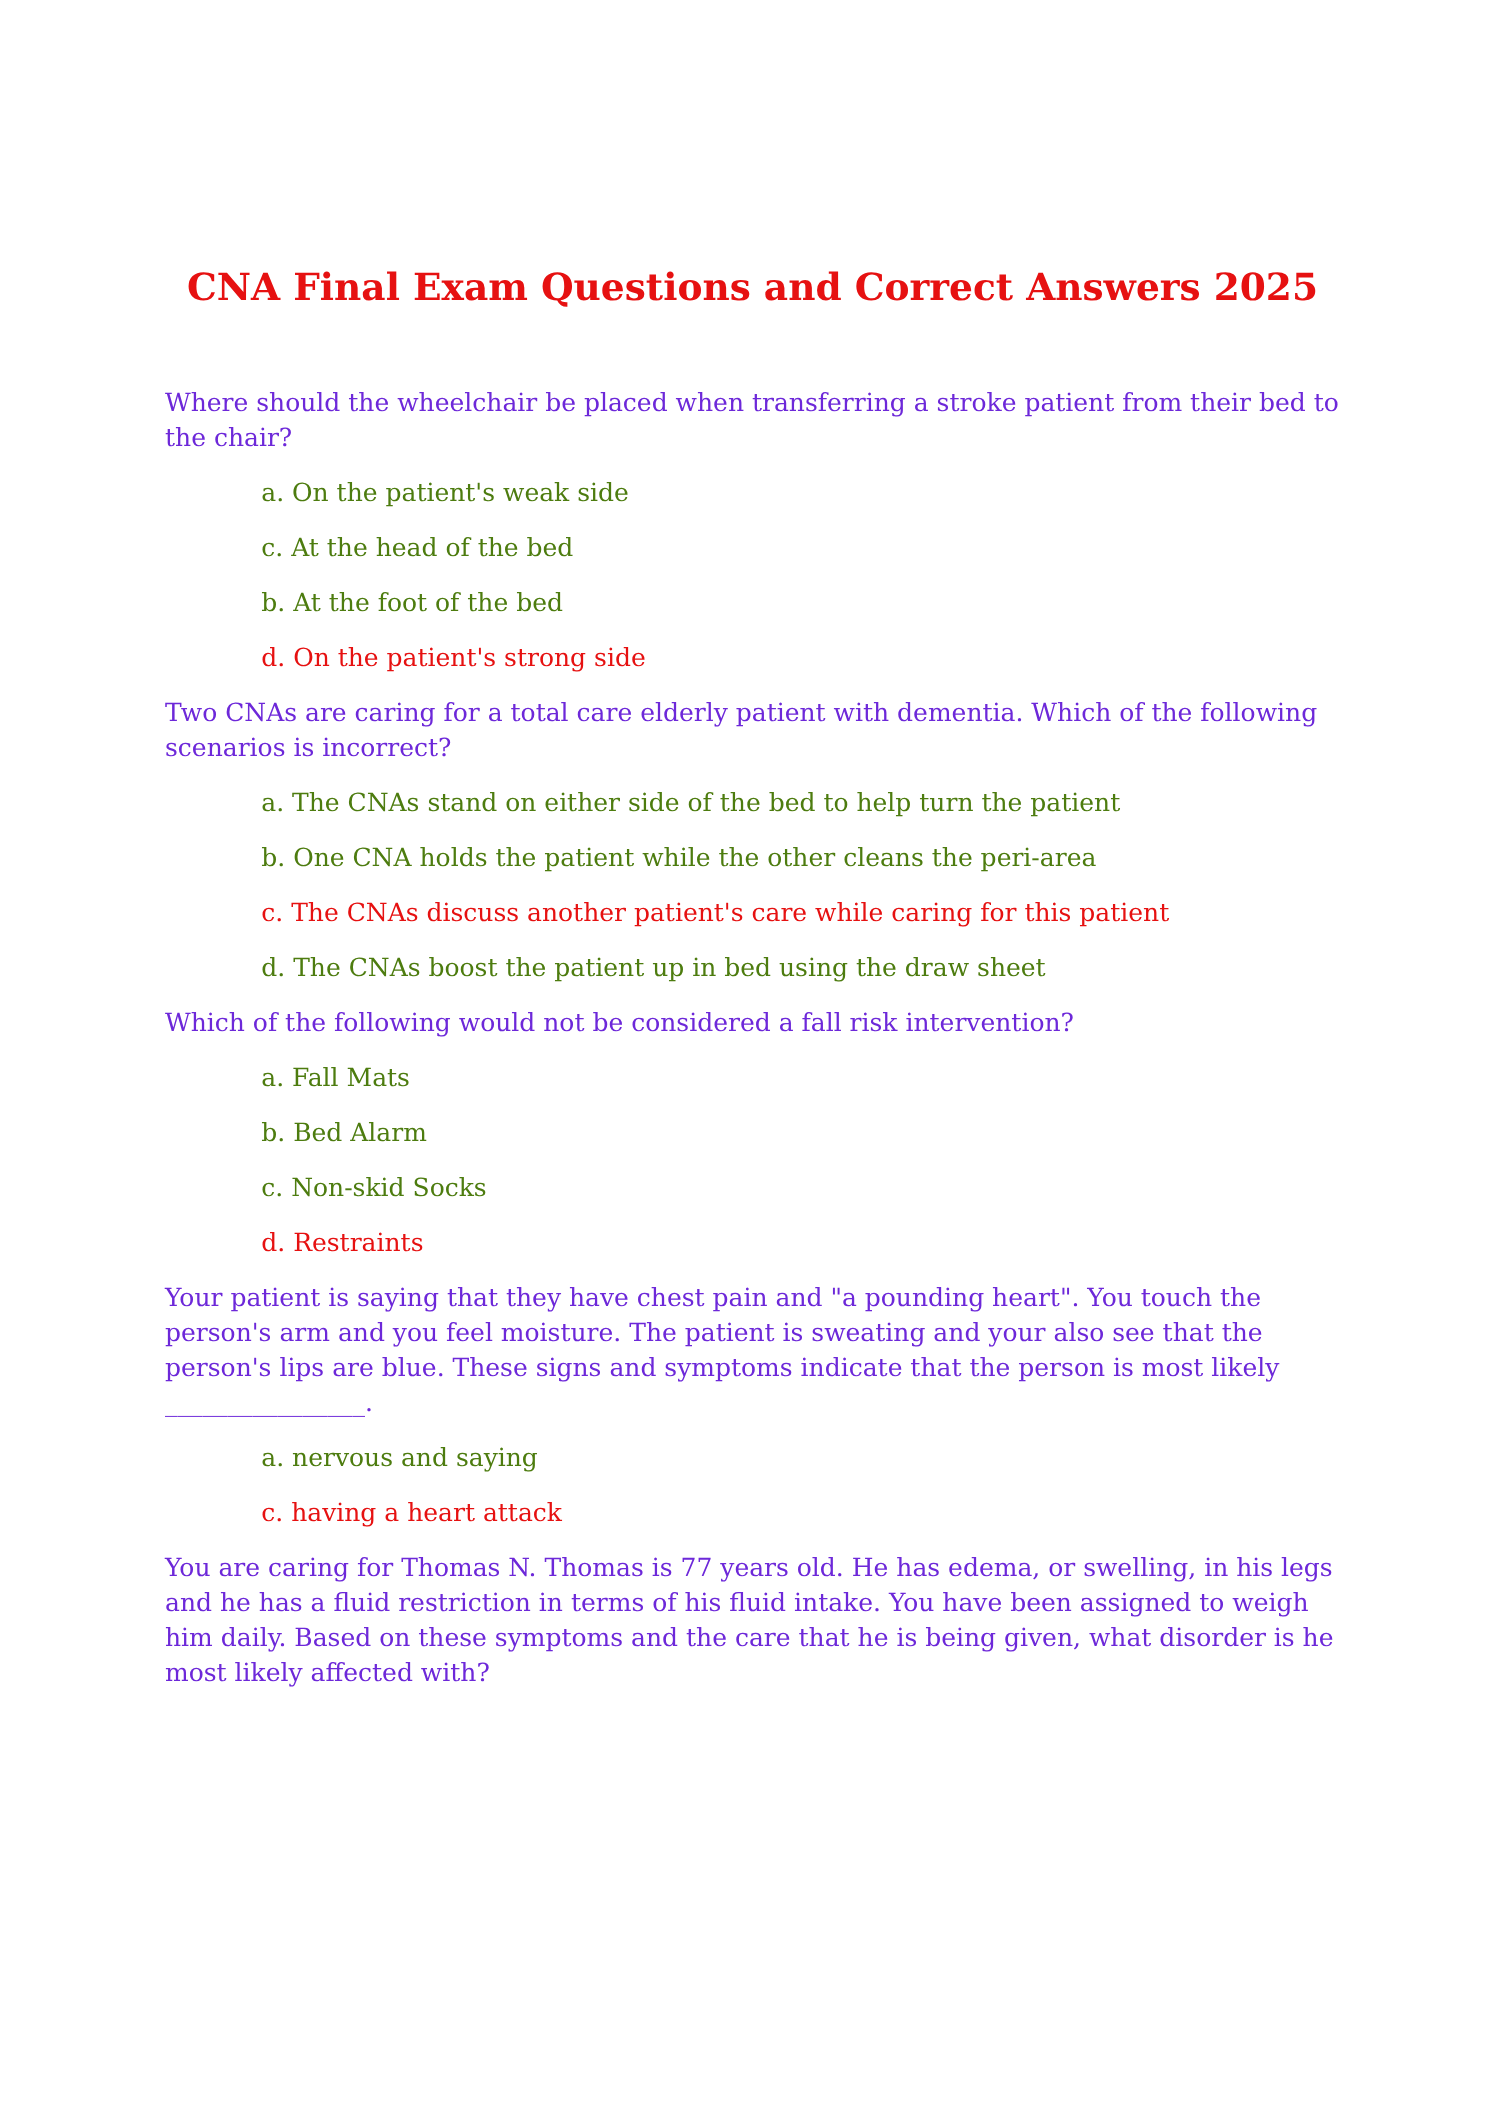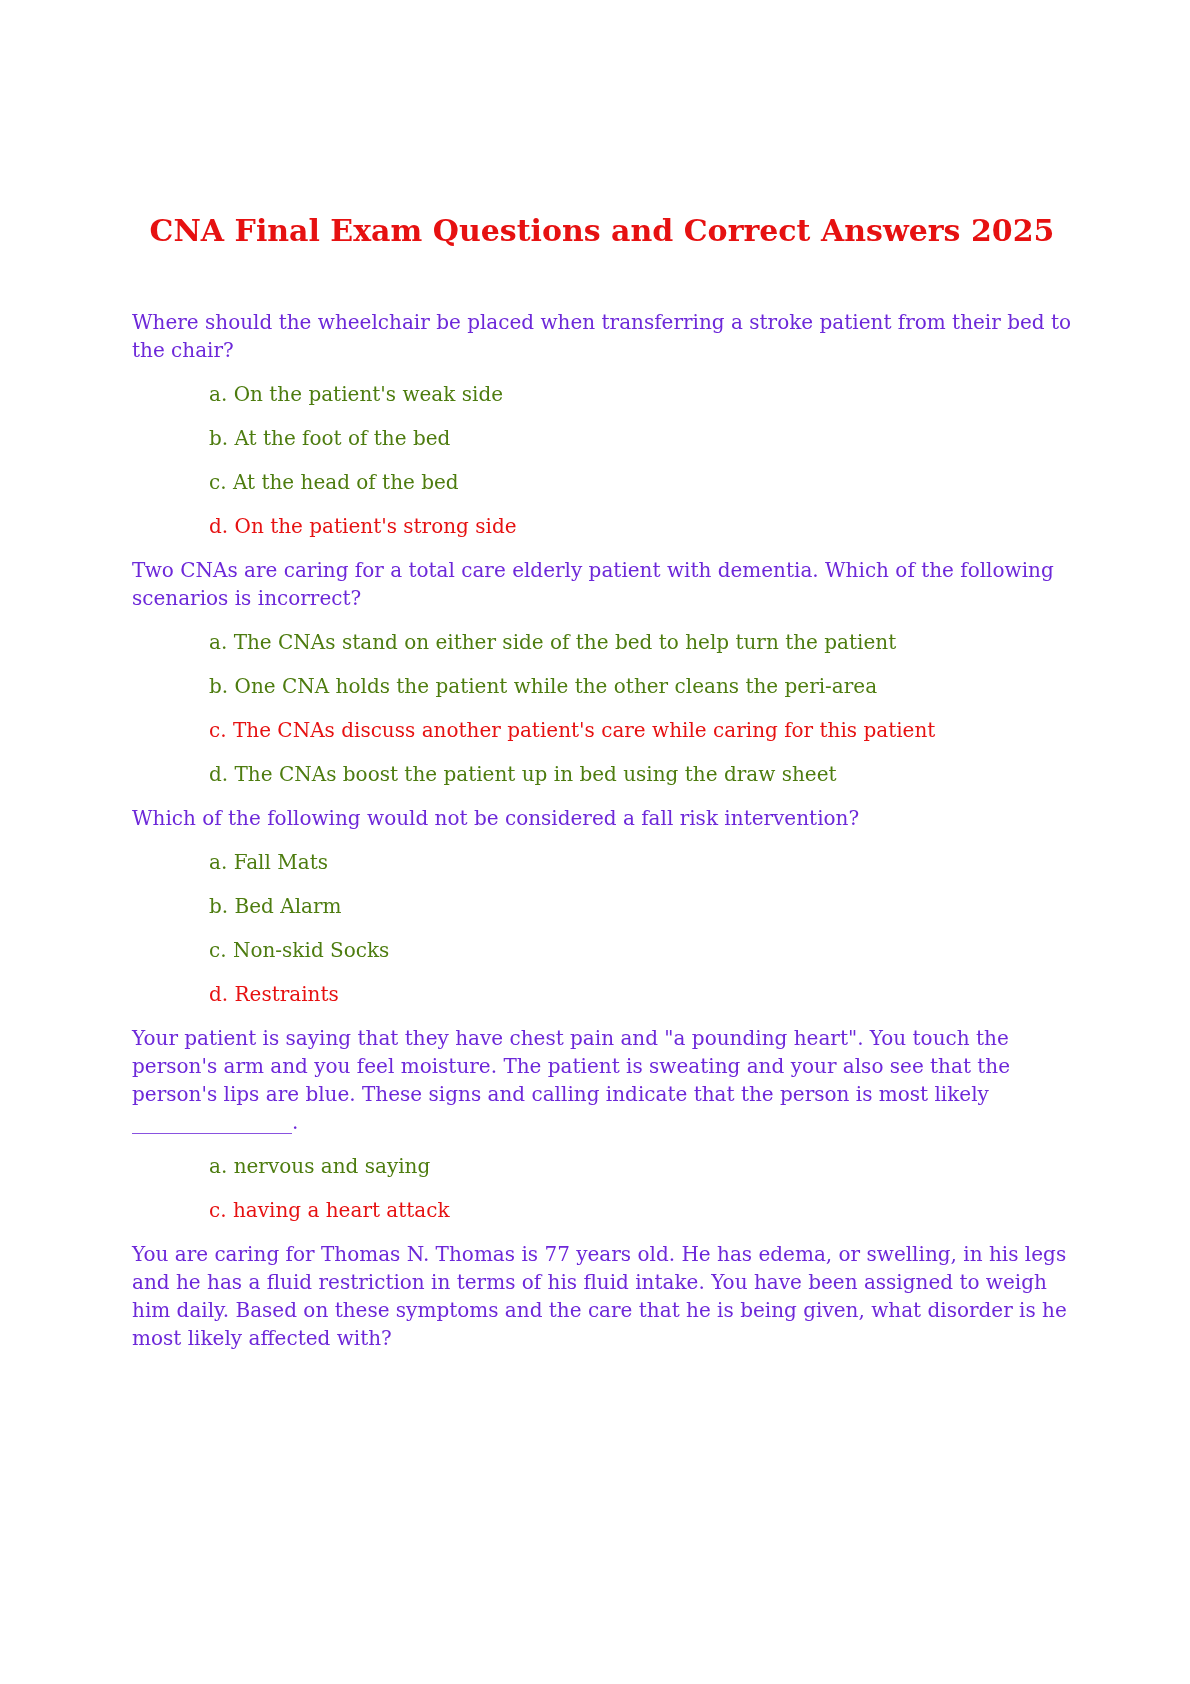--- a/index.html
+++ b/index.html
@@ -48,43 +48,43 @@
 </head>
 <body>
 
 <div class="doc">
 
   <h1 class="title">CNA Final Exam Questions and Correct Answers 2025</h1>
 
   <section>
     <p class="qtext">Where should the wheelchair be placed when transferring a stroke patient from their bed to the chair?</p>
     <p class="opt">a. On the patient's weak side</p>
+    <p class="opt">c. At the head of the bed</p>
     <p class="opt">b. At the foot of the bed</p>
-    <p class="opt">c. At the head of the bed</p>
     <p class="opt correct">d. On the patient's strong side</p>
   </section>
 
   <section>
     <p class="qtext">Two CNAs are caring for a total care elderly patient with dementia. Which of the following scenarios is incorrect?</p>
     <p class="opt">a. The CNAs stand on either side of the bed to help turn the patient</p>
     <p class="opt">b. One CNA holds the patient while the other cleans the peri-area</p>
     <p class="opt correct">c. The CNAs discuss another patient's care while caring for this patient</p>
     <p class="opt">d. The CNAs boost the patient up in bed using the draw sheet</p>
   </section>
 
   <section>
     <p class="qtext">Which of the following would not be considered a fall risk intervention?</p>
     <p class="opt">a. Fall Mats</p>
     <p class="opt">b. Bed Alarm</p>
     <p class="opt">c. Non-skid Socks</p>
     <p class="opt correct">d. Restraints</p>
   </section>
 
   <section>
-    <p class="qtext">Your patient is saying that they have chest pain and "a pounding heart". You touch the person's arm and you feel moisture. The patient is sweating and your also see that the person's lips are blue. These signs and calling indicate that the person is most likely ________________.</p>
+    <p class="qtext">Your patient is saying that they have chest pain and "a pounding heart". You touch the person's arm and you feel moisture. The patient is sweating and your also see that the person's lips are blue. These signs and symptoms indicate that the person is most likely ________________.</p>
     <p class="opt">a. nervous and saying</p>
     <p class="opt correct">c. having a heart attack</p>
   </section>
 
   <section>
     <p class="qtext">You are caring for Thomas N. Thomas is 77 years old. He has edema, or swelling, in his legs and he has a fluid restriction in terms of his fluid intake. You have been assigned to weigh him daily. Based on these symptoms and the care that he is being given, what disorder is he most likely affected with?</p>
   </section>
 
 </div>
 

